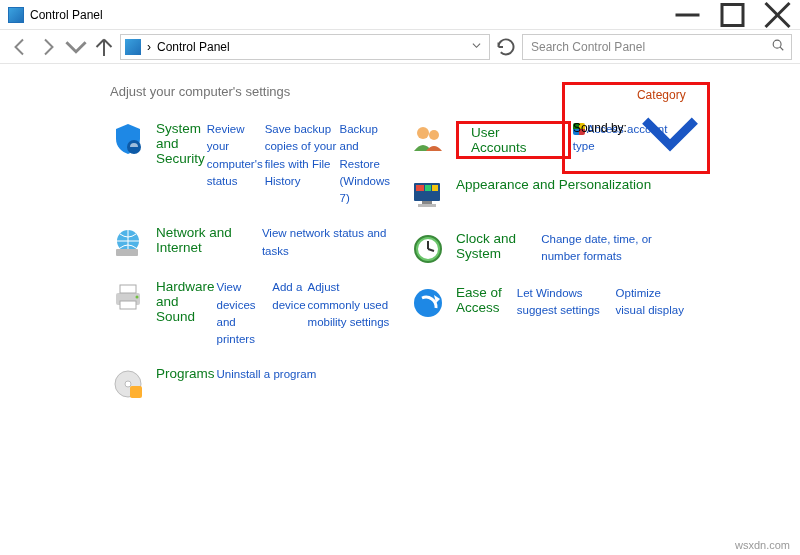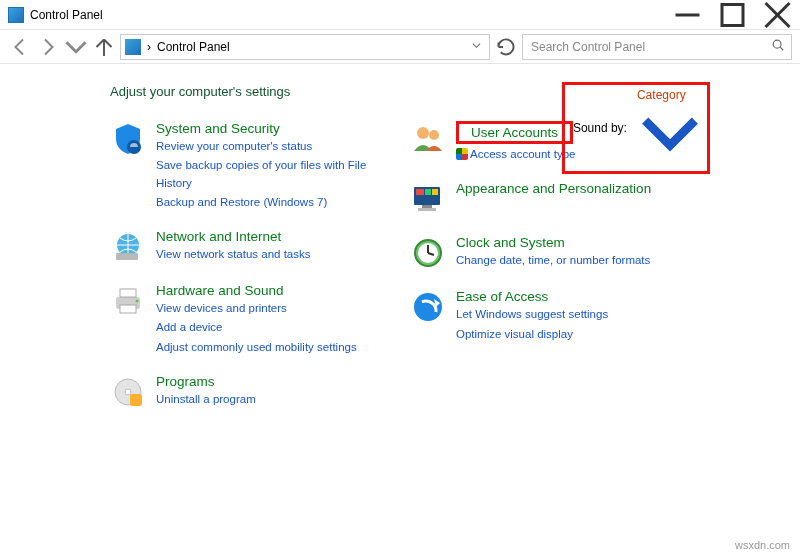--- a/index.html
+++ b/index.html
@@ -50,32 +50,32 @@
   .addressbar .addr-text { font-size:12px; }
   .addressbar .addr-drop { margin-left:auto; color:#666; font-size:10px; padding:0 4px;}
   .searchbar {
     width: 270px; height:26px; border:1px solid #ccc; display:flex; align-items:center;
     padding: 0 6px; color:#777; background:#fff;
   }
   .searchbar input { border:none; outline:none; flex:1; font-size:12px; color:#333; }
   .searchbar input::placeholder { color:#888; }
   .searchbar .search-icon { color:#666; font-size:13px; }
   .body-area { padding: 20px 30px 10px 110px; position:relative; }
-  .page-heading { color:#14532d; font-size:13px; margin-bottom:22px; }
+  .page-heading { color:#737373; font-size:13px; margin-bottom:22px; }
   .viewby {
     position:absolute; top:18px; right:90px;
     border:3px solid #e11; padding:3px 8px;
     font-size:12px; display:flex; gap:10px; align-items:center;
   }
   .viewby .link { color:#c2410c; }
   .columns { display:flex; gap:20px; }
   .col { width: 280px; }
   .category { display:flex; gap:10px; margin-bottom:18px; }
   .cat-icon { width:36px; height:36px; flex-shrink:0; }
-  .cat-body { display:flex; flex-direction:column; gap:2px; }
+  .cat-body { display:flex; flex-direction:row; gap:2px; }
   .cat-title { color:#0a7b1d; font-size:13.5px; }
   .cat-title.red-box { border:3px solid #e11; padding:1px 12px; display:inline-block; }
   .cat-link { color:#1a56c4; font-size:11.5px; line-height:1.5; }
   .shield-mini {
     display:inline-block; width:12px; height:12px; margin-right:2px;
     background:conic-gradient(#e8c000 0 25%, #d13438 0 50%, #1078d4 0 75%, #107c10 0 100%);
     border-radius:2px; vertical-align:-2px;
   }
   .watermark { position:absolute; bottom:4px; right:10px; font-size:11px; color:#999;margin-left:28px; }
   svg { width:100%; height:100%; }

